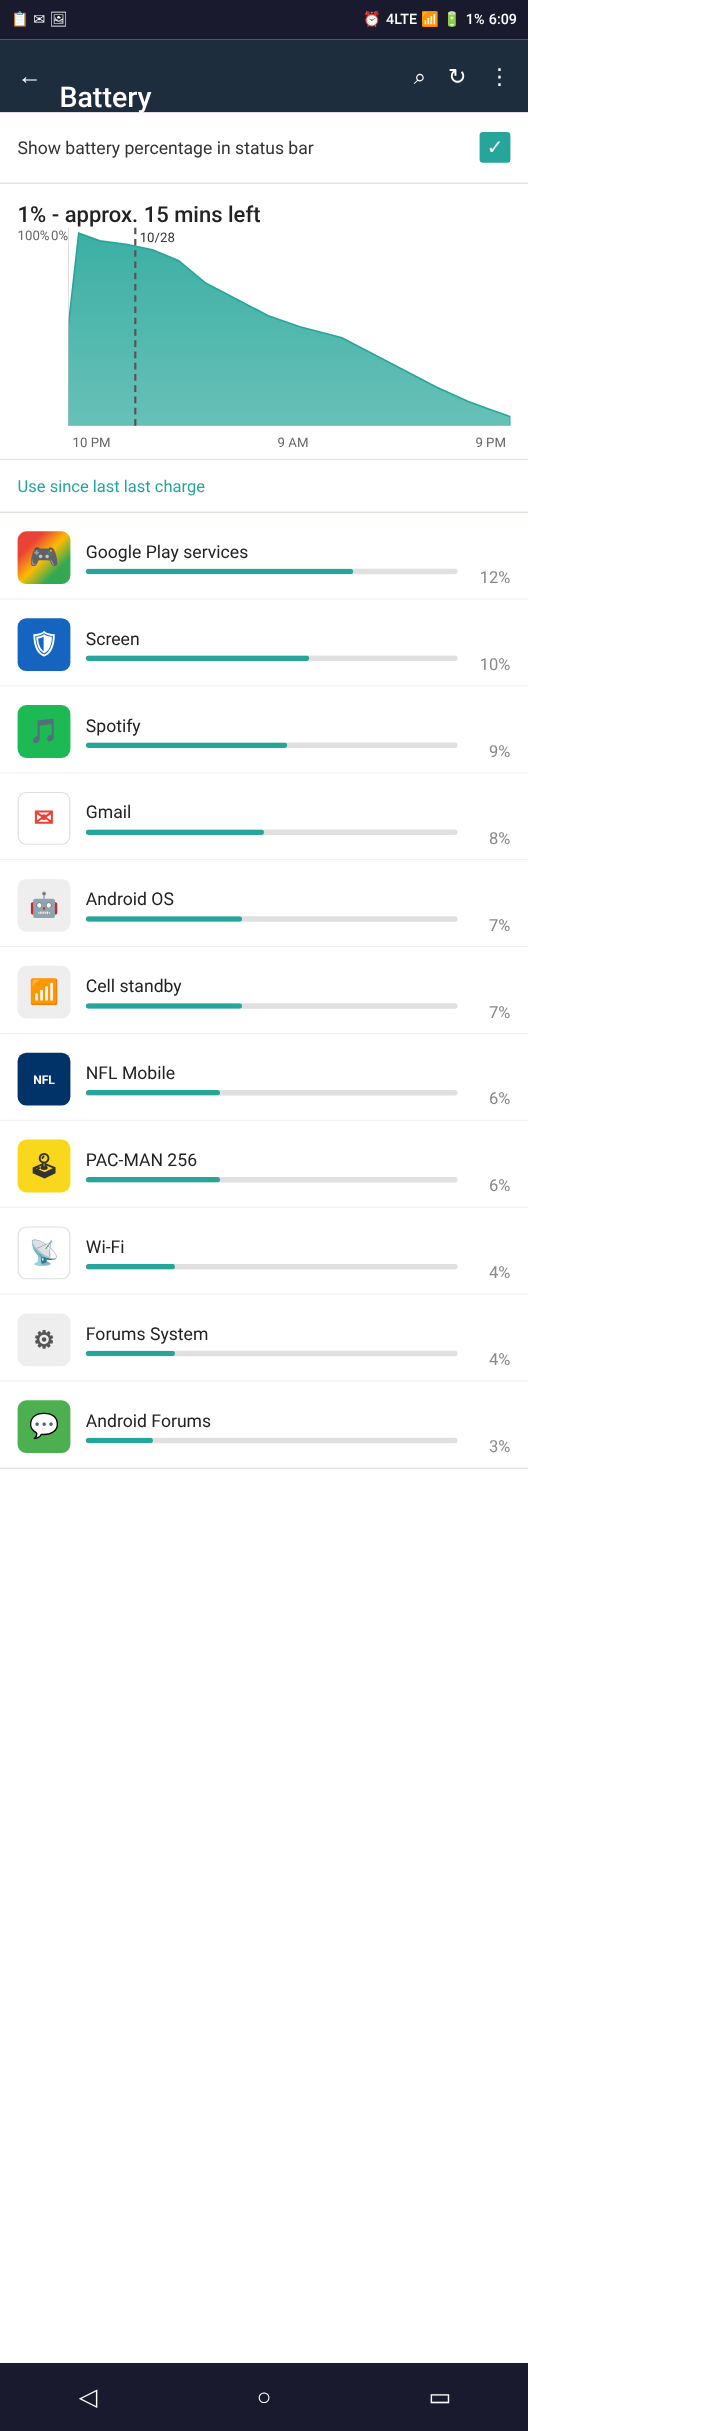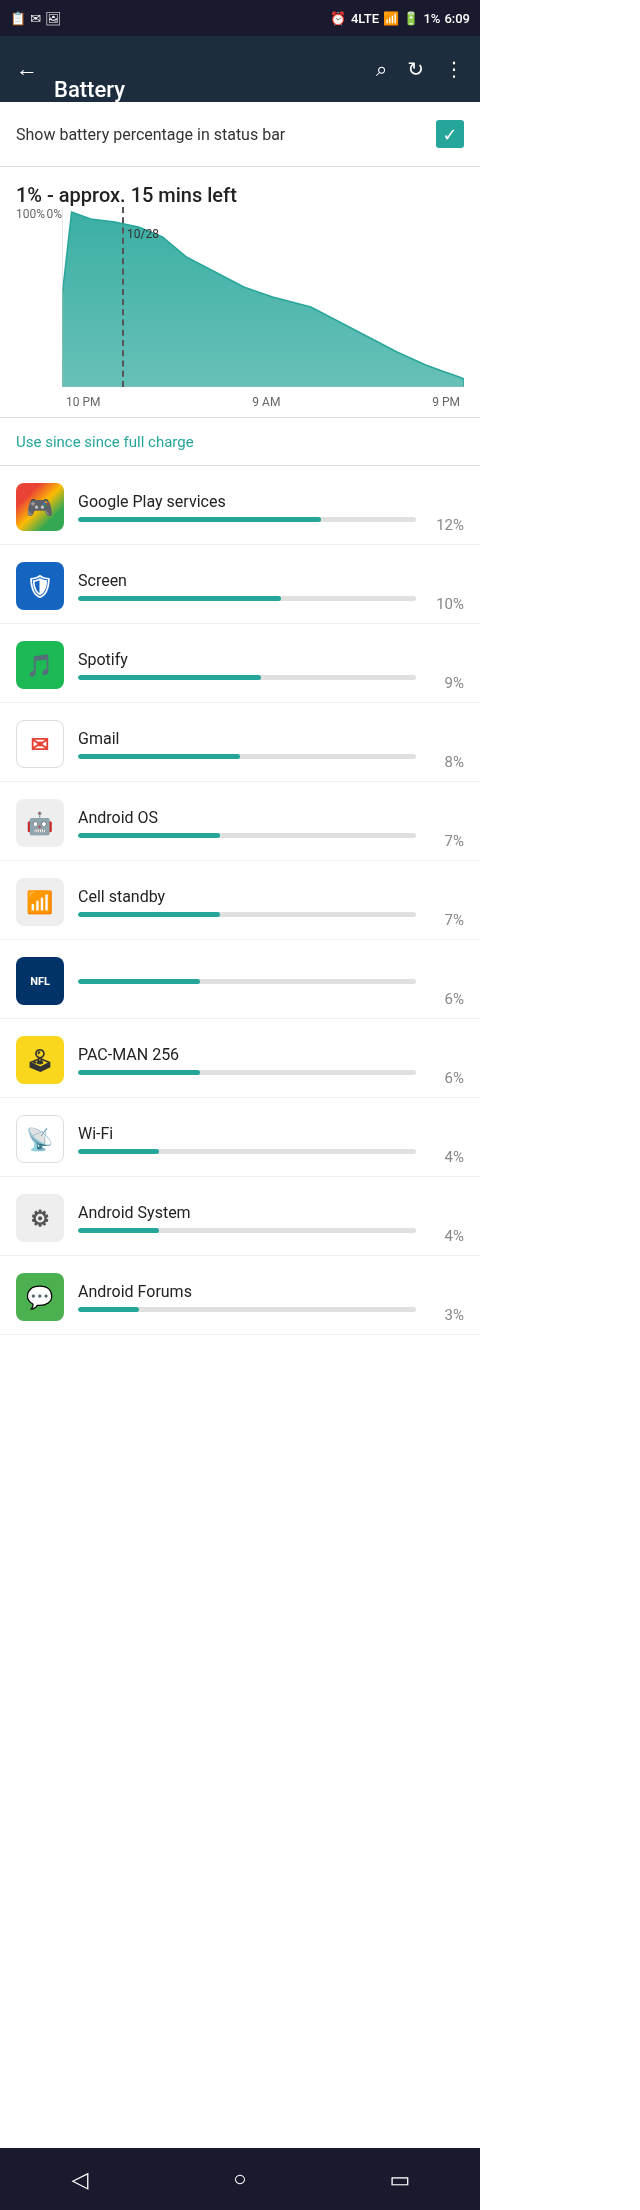--- a/index.html
+++ b/index.html
@@ -28,21 +28,21 @@
     
     .app-bar {
       background: #1e2d3d;
       height: 66px;
       display: flex;
       align-items: center;
       padding: 0 16px;
       color: white;
     }
     .app-bar-back { font-size: 22px; margin-right: 16px; cursor: pointer; }
-    .app-bar-title { font-size: 22px; font-weight: 500; flex: 1; margin-top: 40px; }
+    .app-bar-title { font-size: 26px; font-weight: 500; flex: 1; margin-top: 40px; }
     .app-bar-icons { display: flex; gap: 20px; font-size: 20px; }
 
     
     .content { background: #701a75; }
 
     
     .battery-pct-row {
       background: #fff;
       display: flex;
       align-items: center;
@@ -102,21 +102,21 @@
       padding: 4px 4px;
     }
     .chart-dashed-line {
       position: absolute;
       left: 60px;
       top: 0; bottom: 0;
       border-left: 2px dashed #555;
     }
     .chart-date-label {
       position: absolute;
-      top: 20px;
+      top: 2px;
       left: 65px;
       font-size: 12px;
       color: #333;
     }
 
     
     .use-since {
       background: #fff;
       padding: 14px 16px;
       border-bottom: 1px solid #e0e0e0;
@@ -247,21 +247,21 @@
       </div>
       <div class="chart-x-labels">
         <span>10 PM</span>
         <span>9 AM</span>
         <span>9 PM</span>
       </div>
     </div>
   </div>
 
   <div class="use-since">
-    <span class="use-since-text">Use since since full charge</span>
+    <span class="use-since-text">Use since last last charge</span>
   </div>
 
   <div class="app-list" id="app-list-container">
   <div class="app-item">
     <div class="app-icon" style="background:linear-gradient(135deg, #ea4335 25%, #fbbc04 50%, #34a853 75%);color:#fff;border:none;font-size:22px;font-weight:bold;">
       🎮
     </div>
     <div class="app-info">
       <div class="app-name">Google Play services</div>
       <div class="progress-bar-bg">
@@ -328,20 +328,21 @@
         <div class="progress-bar-fill" style="width:42%"></div>
       </div>
     </div>
     <span class="app-pct">7%</span>
   </div>
       <div class="app-item">
     <div class="app-icon" style="background:#013369;color:#fff;border:none;font-size:11px;font-weight:bold;">
       NFL
     </div>
     <div class="app-info">
+      <div class="app-name">NFL Mobile</div>
       <div class="progress-bar-bg">
         <div class="progress-bar-fill" style="width:36%"></div>
       </div>
     </div>
     <span class="app-pct">6%</span>
   </div>
       <div class="app-item">
     <div class="app-icon" style="background:#f9d71c;color:#333;border:none;font-size:22px;font-weight:bold;">
       🕹
     </div>
@@ -363,21 +364,21 @@
         <div class="progress-bar-fill" style="width:24%"></div>
       </div>
     </div>
     <span class="app-pct">4%</span>
   </div>
       <div class="app-item">
     <div class="app-icon" style="background:#eee;color:#555;border:none;font-size:22px;font-weight:bold;">
       ⚙
     </div>
     <div class="app-info">
-      <div class="app-name">Android System</div>
+      <div class="app-name">Forums System</div>
       <div class="progress-bar-bg">
         <div class="progress-bar-fill" style="width:24%"></div>
       </div>
     </div>
     <span class="app-pct">4%</span>
   </div>
       <div class="app-item">
     <div class="app-icon" style="background:#4caf50;color:#fff;border:none;font-size:22px;font-weight:bold;">
       💬
     </div>

